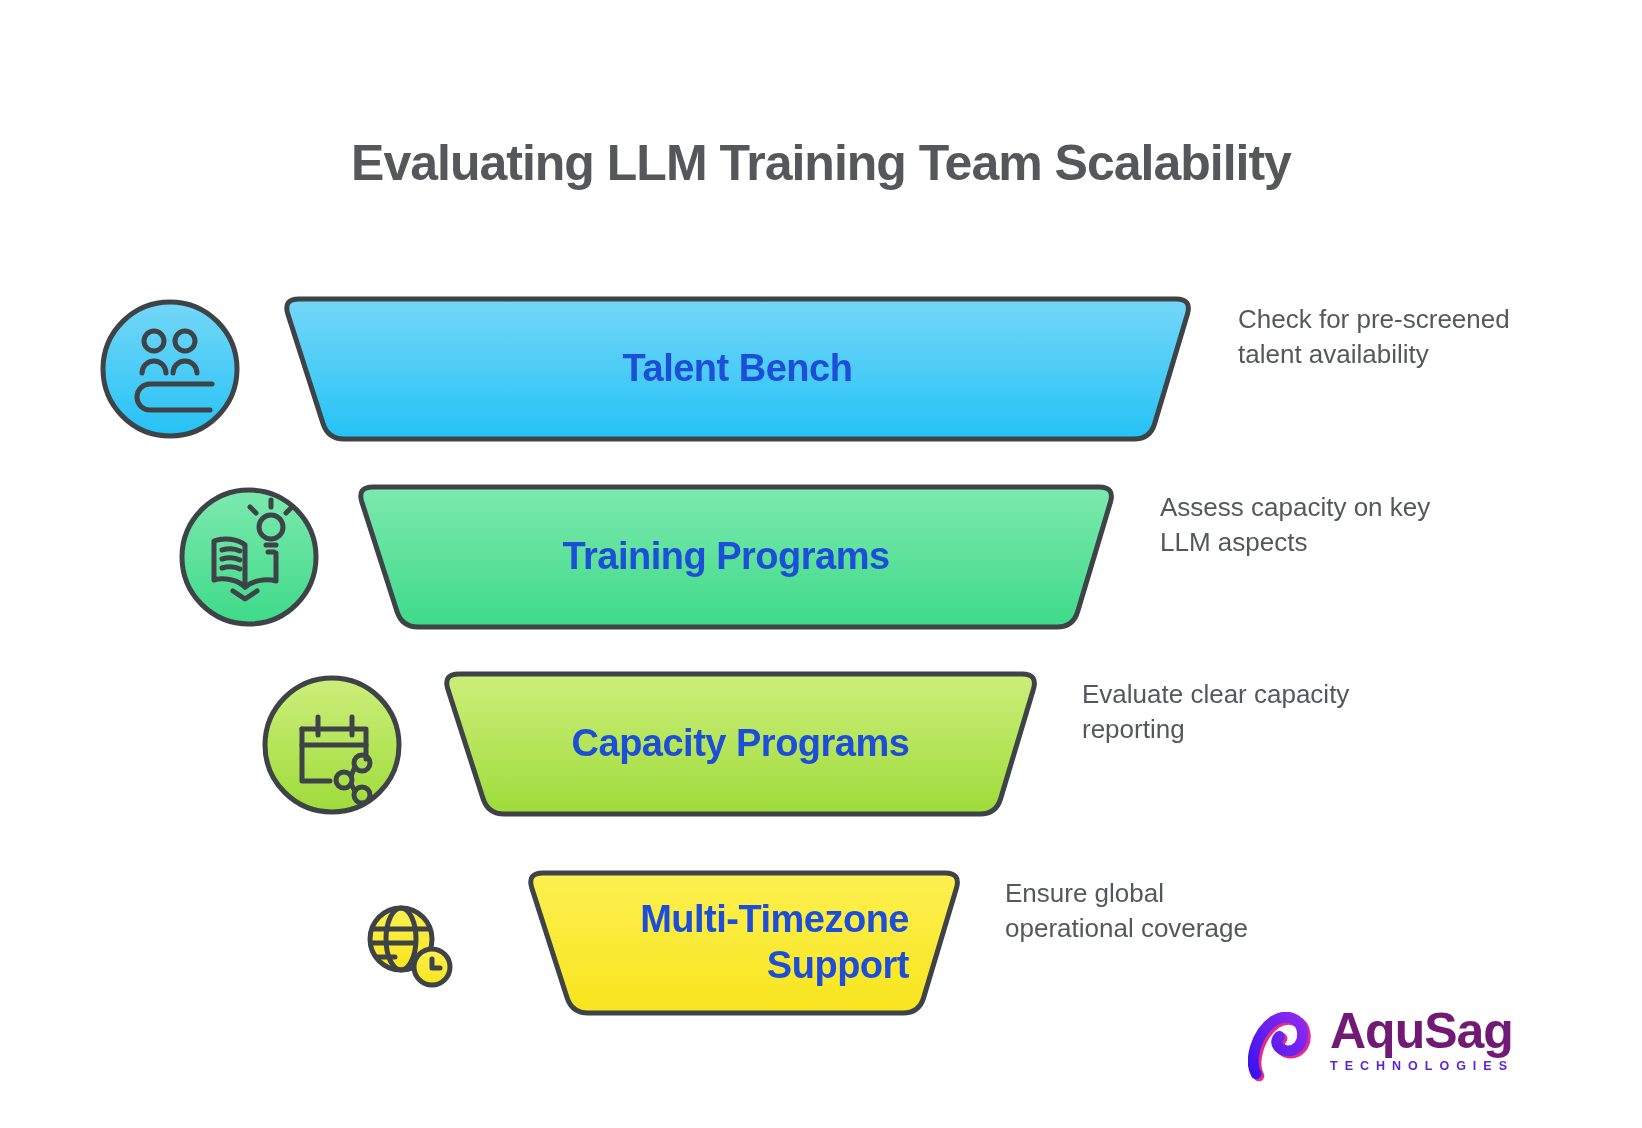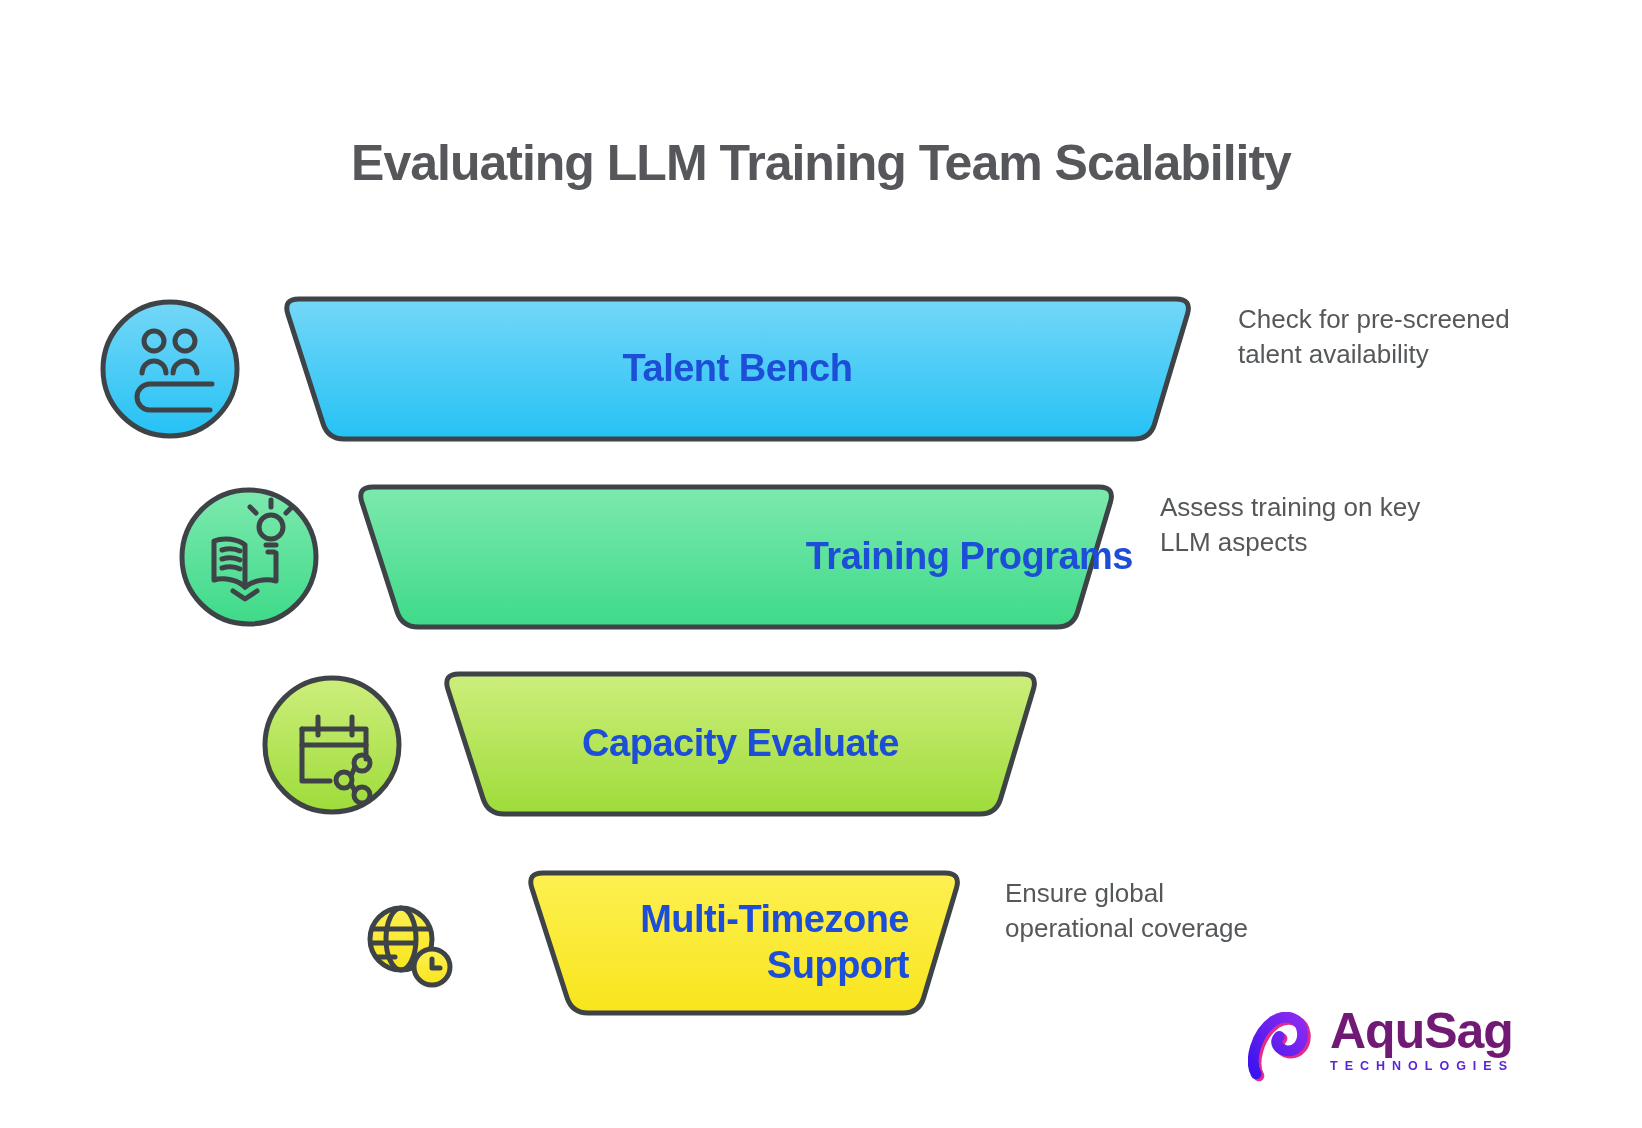--- a/index.html
+++ b/index.html
@@ -11,21 +11,21 @@
     position:absolute;left:0;right:0;top:100px;text-align:center;
     font-size:50px;font-weight:bold;letter-spacing:-1px;color:#56575b;
   }
   svg.layer{position:absolute;left:0;top:0;}
   .flabel{
     position:absolute;display:flex;align-items:center;justify-content:center;
     text-align:center;font-weight:bold;font-size:38px;letter-spacing:-0.5px;
     color:#1d4ed8;line-height:1.2;
   }
   .flabel-1{left:283px;top:265px;width:909px;height:140px;}
-  .flabel-2{left:375px;top:453px;width:758px;height:140px;justify-content:flex-end;}
+  .flabel-2{left:347px;top:453px;width:758px;height:140px;}
   .flabel-3{left:443px;top:640px;width:595px;height:140px;}
   .flabel-4{left:527px;top:839px;width:434px;height:140px;text-align:right;}
   .flabel-4 span{max-width:330px;display:inline-block;}
   .note{
     position:absolute;font-size:26px;line-height:35px;color:#55585a;
     white-space:pre-line;width:420px;
   }
   .note-1{left:1238px;top:268px;}
   .note-2{left:1160px;top:456px;}
   .note-3{left:1082px;top:643px;}
@@ -116,30 +116,32 @@
     </g>
   </svg>
 
   <div class="flabel flabel-1">
     <span>Talent Bench</span>
   </div>
   <div class="flabel flabel-2">
     <span>Training Programs</span>
   </div>
   <div class="flabel flabel-3">
-    <span>Capacity Evaluate</span>
+    <span>Capacity Programs</span>
   </div>
   <div class="flabel flabel-4">
     <span>Multi-Timezone Support</span>
   </div>
 
   <div class="note note-1">Check for pre-screened
 talent availability</div>
-  <div class="note note-2">Assess training on key
+  <div class="note note-2">Assess capacity on key
 LLM aspects</div>
+  <div class="note note-3">Evaluate clear capacity
+reporting</div>
   <div class="note note-4">Ensure global
 operational coverage</div>
 
   <div class="logo">
     <svg class="logo-mark" viewBox="0 0 100 100">
       <defs>
         <linearGradient id="lgLogo" x1="0" y1="1" x2="1" y2="0">
           <stop offset="0" stop-color="#3c13ee"></stop>
           <stop offset="1" stop-color="#8d2bf0"></stop>
         </linearGradient>

